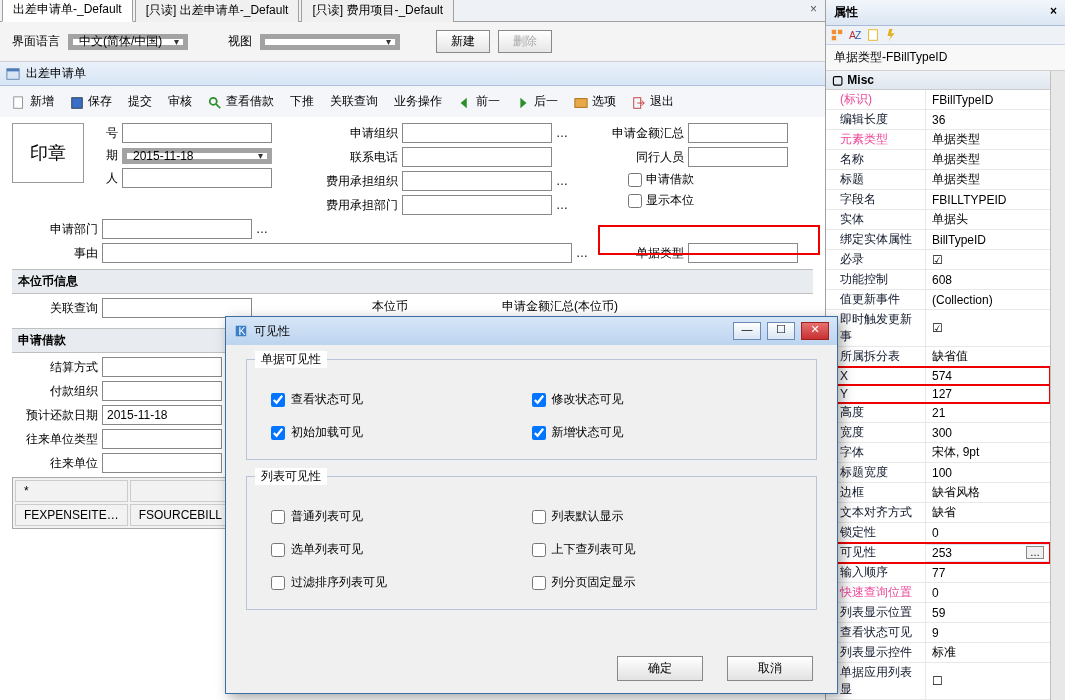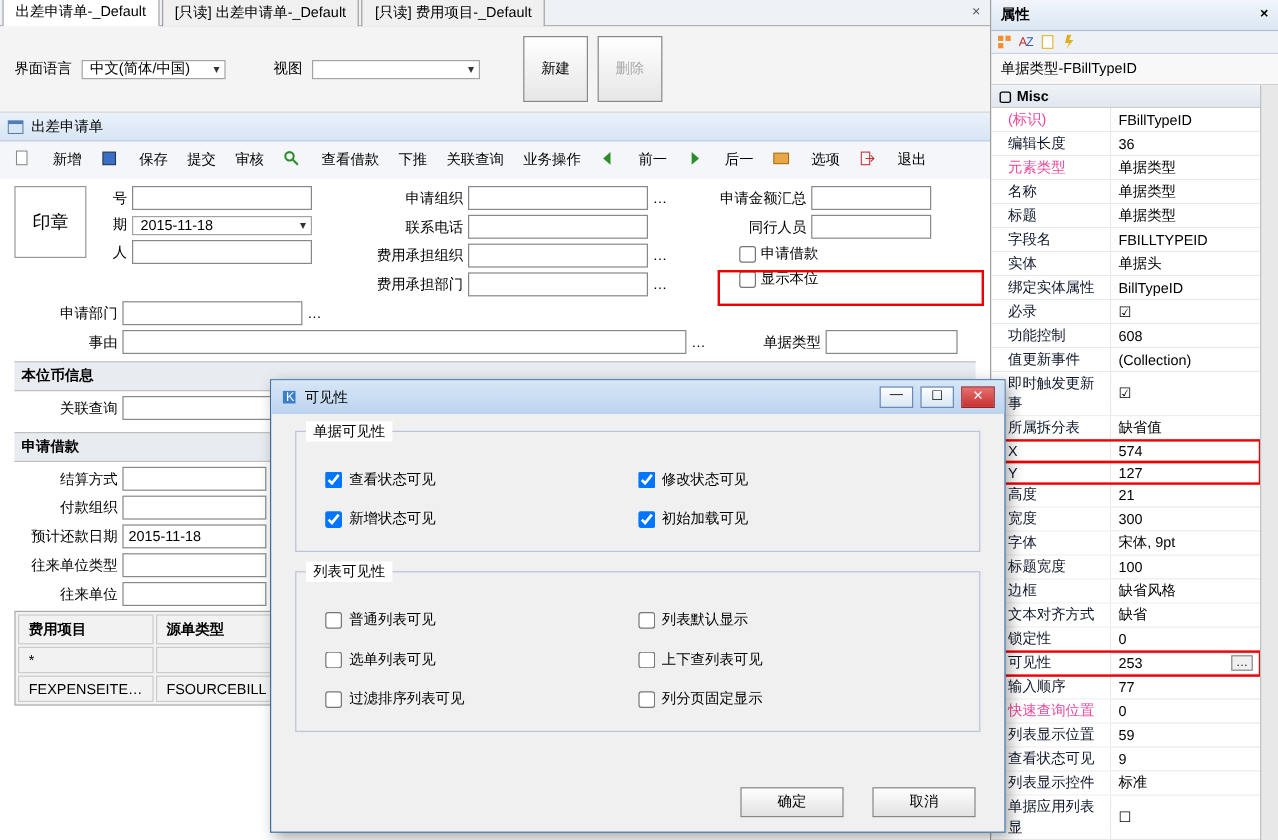--- a/index.html
+++ b/index.html
@@ -11,39 +11,39 @@
 
 
 .tab-bar { display: flex; background: #eef2f6; border-bottom: 1px solid #a0a0a0; height: 22px; align-items: flex-end; padding-left: 2px;}
 .tab { padding: 3px 10px; border: 1px solid #a0a0a0; border-bottom: none; background: #f0f0f0; margin-right: 2px; cursor: pointer; font-size: 12px; position: relative; top: 1px;}
 .tab.active { background: #fff; border-bottom: 1px solid #fff;}
 .tab-close { position: absolute; right: 4px; top: 2px; color: #555; padding: 0 4px; cursor:pointer;}
 
 
 .top-toolbar { display: flex; gap: 8px; align-items: center; padding: 8px 12px; background: #f4f4f4; border-bottom: 1px solid #d0d0d0; }
 .lbl { text-align: center; }
-.select { height: 16px; border: 1px solid #a3a3a3; background: #fff; padding: 0 8px 0 6px; position: relative; display:inline-flex; align-items:center;}
+.select { height: 16px; border: 5px solid #a3a3a3; background: #fff; padding: 0 8px 0 6px; position: relative; display:inline-flex; align-items:center;}
 .select::after { content: "▾"; position: absolute; right: 4px; font-size: 10px; color: #333; }
-.btn { border: 1px solid #888; background: linear-gradient(#fff, #e6e6e6); padding: 18px 14px; cursor:pointer; }
+.btn { border: 1px solid #888; background: linear-gradient(#fff, #e6e6e6); padding: 2px 14px; cursor:pointer; }
 
 
 .win-title { background: linear-gradient(#eaf1fa, #d7e5f5); border-bottom: 1px solid #b0c0d8; padding: 3px 6px; display:flex; align-items:center; gap:6px; }
 .mini-icon { width: 14px; height: 14px; display:inline-block; }
 
 
 .action-bar { display:flex; align-items:center; gap:4px; padding: 4px 6px; background: #f4f6fa;  flex-wrap: nowrap; overflow:hidden;}
-.action-btn { display:inline-flex; align-items:flex-start; gap:18px; padding: 2px 5px; cursor:pointer; border:1px solid transparent; }
+.action-btn { display:inline-flex; align-items:flex-end; gap:4px; padding: 2px 5px; cursor:pointer; border:1px solid transparent; }
 .ic { width:14px; height:14px; display:inline-block; }
 
 
 .form-area { padding: 6px 12px; background: #fff; height: calc(100% - 110px); overflow:hidden; }
 .form-row { display:flex; align-items:center; margin-bottom: 4px; }
 .field-label { width: 90px; text-align: right; padding-right: 4px; }
 .field-input { border:1px solid #888; height:20px; background:#fff; padding:0 4px; }
-.seal-box { width:60px; height:60px; border:1px solid #999; display:flex; align-items:center; justify-content:center; margin-right: 8px; font-size: 15px;}
+.seal-box { width:72px; height:60px; border:1px solid #999; display:flex; align-items:center; justify-content:center; margin-right: 8px; font-size: 18px;}
 
 .section-title { background: #e8ecf0; border-top:1px solid #c0c0c0; border-bottom:1px solid #c0c0c0; padding:3px 6px; font-weight: bold; margin: 6px 0 4px;}
 
 .highlight-red { position:absolute; border:2px solid #e00; pointer-events:none; }
 
 
 .mini-table { border:1px solid #aaa; background:#f2f2f2; margin-top: 4px;}
 .mini-table th, .mini-table td { border:1px solid #ccc; padding:3px 8px; text-align:left; }
 
 
@@ -300,24 +300,20 @@
             <input class="field-input" style="width: 120px;">
           </div>
         <div class="form-row">
             <span class="field-label">往来单位</span>
             <input class="field-input" style="width: 120px;">
           </div>
       </div>
 
       <table class="mini-table">
         <tbody>
-            <tr>
-              <th>费用项目</th>
-              <th>源单类型</th>
-            </tr>
         <tr>
               <td>*</td>
               <td></td>
             </tr>
         <tr>
               <td>FEXPENSEITE…</td>
               <td>FSOURCEBILL</td>
             </tr>
       </tbody>
         </table>
@@ -505,25 +501,25 @@
         <label class="gb-item">
             <input type="checkbox" checked="" style="">
             <span>查看状态可见</span>
           </label>
         <label class="gb-item">
             <input type="checkbox" checked="" style="">
             <span>修改状态可见</span>
           </label>
         <label class="gb-item">
             <input type="checkbox" checked="" style="">
+            <span>初始加载可见</span>
+          </label>
+        <label class="gb-item">
+            <input type="checkbox" checked="" style="">
             <span>新增状态可见</span>
-          </label>
-        <label class="gb-item">
-            <input type="checkbox" checked="" style="">
-            <span>初始加载可见</span>
           </label>
       </div>
     </div>
 
     <div class="groupbox">
       <span class="groupbox-title">列表可见性</span>
       <div class="groupbox-body">
         <label class="gb-item">
             <input type="checkbox" style="">
             <span>普通列表可见</span>

